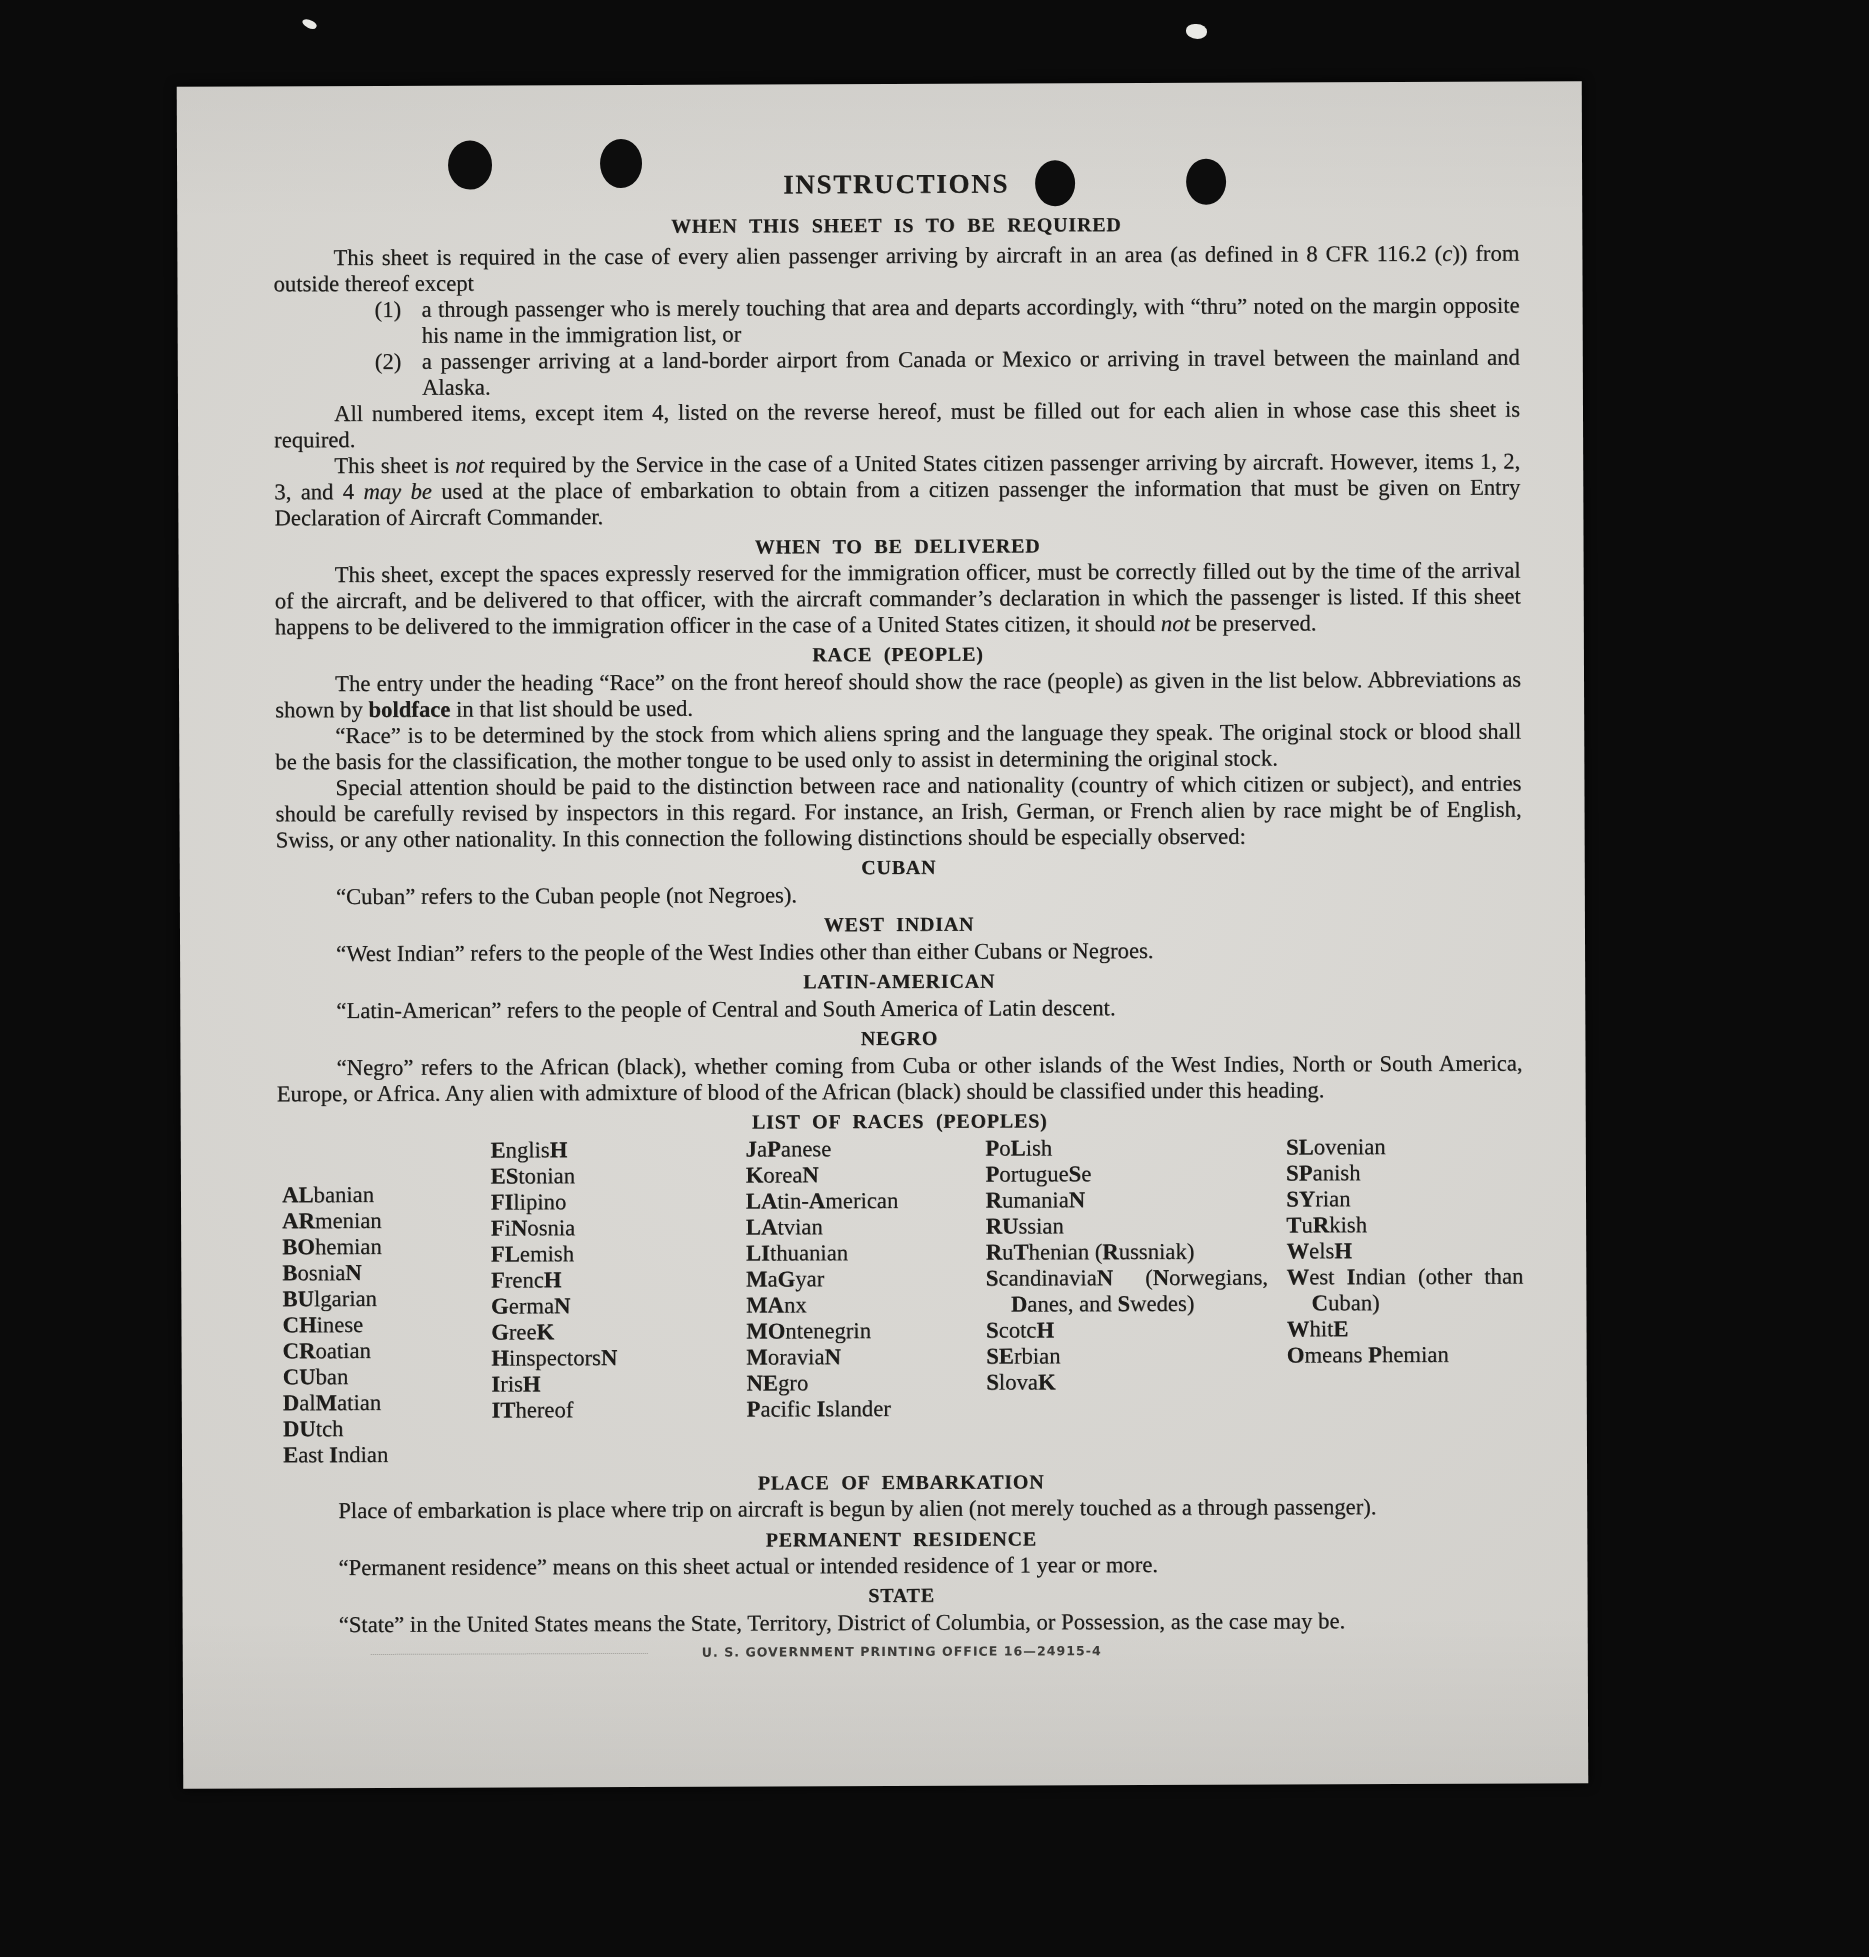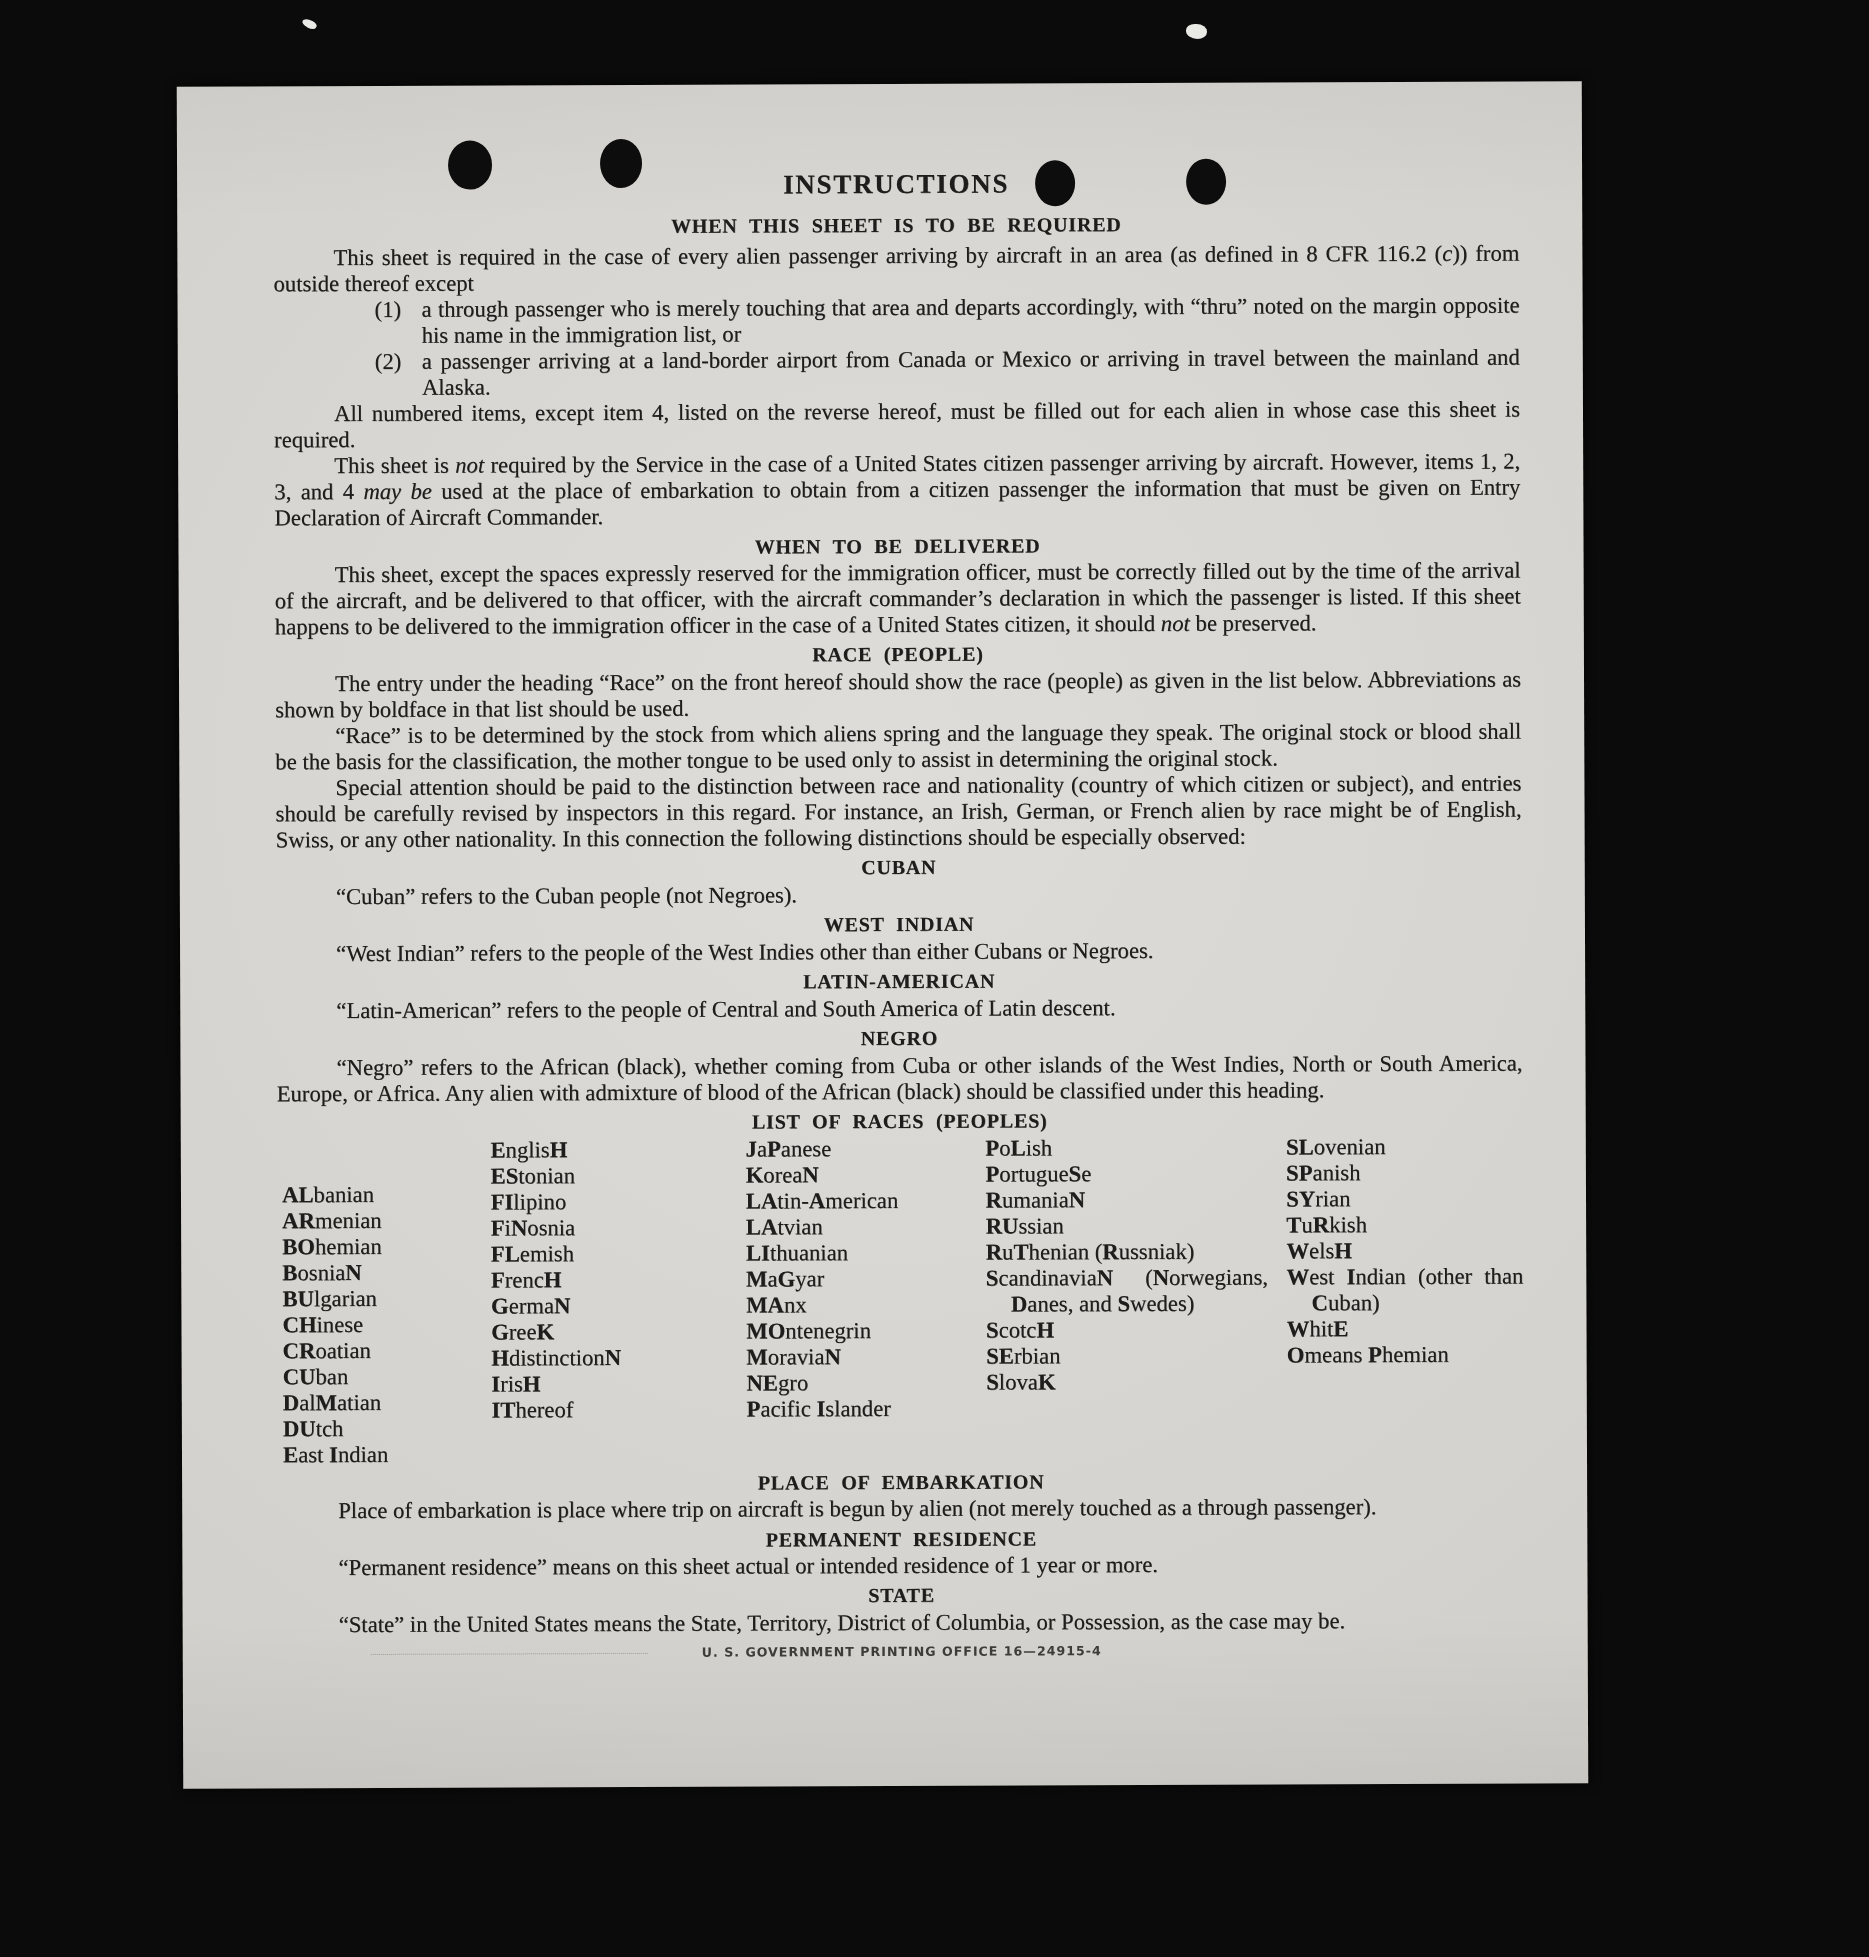--- a/index.html
+++ b/index.html
@@ -61,21 +61,21 @@
   }
   .shead.first{margin-top:0;margin-bottom:5px;}
   .para{
     text-align:justify;
     text-indent:60px;
   }
   .item{display:flex;margin-left:101px;}
   .item-num{flex:0 0 47px;}
   .item-text{flex:1;text-align:justify;}
   .it{font-style:italic;}
-  .bf{font-weight:400;}
+  .bf{font-weight:700;}
   .races{display:flex;padding-left:5px;margin-top:1.7px;}
   .races-col{line-height:26px;}
   .races-col .race-item{padding-left:25px;text-indent:-25px;text-align:justify;}
   .col-0{width:214px;margin-top:44px;}
   .col-1{width:231px;}
   .col-2{width:246px;margin-left:30px;}
   .col-3{width:308px;padding-right:18.5px;}
   .col-4{width:243px;}
   .footer{
     position:relative;
@@ -161,21 +161,21 @@
         </div>
       <div class="races-col col-1">
           <div class="race-item"><b>E</b><span>nglis</span><b>H</b></div>
           <div class="race-item"><b>ES</b><span>tonian</span></div>
           <div class="race-item"><b>FI</b><span>lipino</span></div>
           <div class="race-item"><b>F</b><span>i</span><b>N</b><span>osnia</span></div>
           <div class="race-item"><b>FL</b><span>emish</span></div>
           <div class="race-item"><b>F</b><span>renc</span><b>H</b></div>
           <div class="race-item"><b>G</b><span>erma</span><b>N</b></div>
           <div class="race-item"><b>G</b><span>ree</span><b>K</b></div>
-          <div class="race-item"><b>H</b><span>distinction</span><b>N</b></div>
+          <div class="race-item"><b>H</b><span>inspectors</span><b>N</b></div>
           <div class="race-item"><b>I</b><span>ris</span><b>H</b></div>
           <div class="race-item"><b>IT</b><span>hereof</span></div>
         </div>
       <div class="races-col col-2">
           <div class="race-item"><b>J</b><span>a</span><b>P</b><span>anese</span></div>
           <div class="race-item"><b>K</b><span>orea</span><b>N</b></div>
           <div class="race-item"><b>LA</b><span>tin-</span><b>A</b><span>merican</span></div>
           <div class="race-item"><b>LA</b><span>tvian</span></div>
           <div class="race-item"><b>LI</b><span>thuanian</span></div>
           <div class="race-item"><b>M</b><span>a</span><b>G</b><span>yar</span></div>

